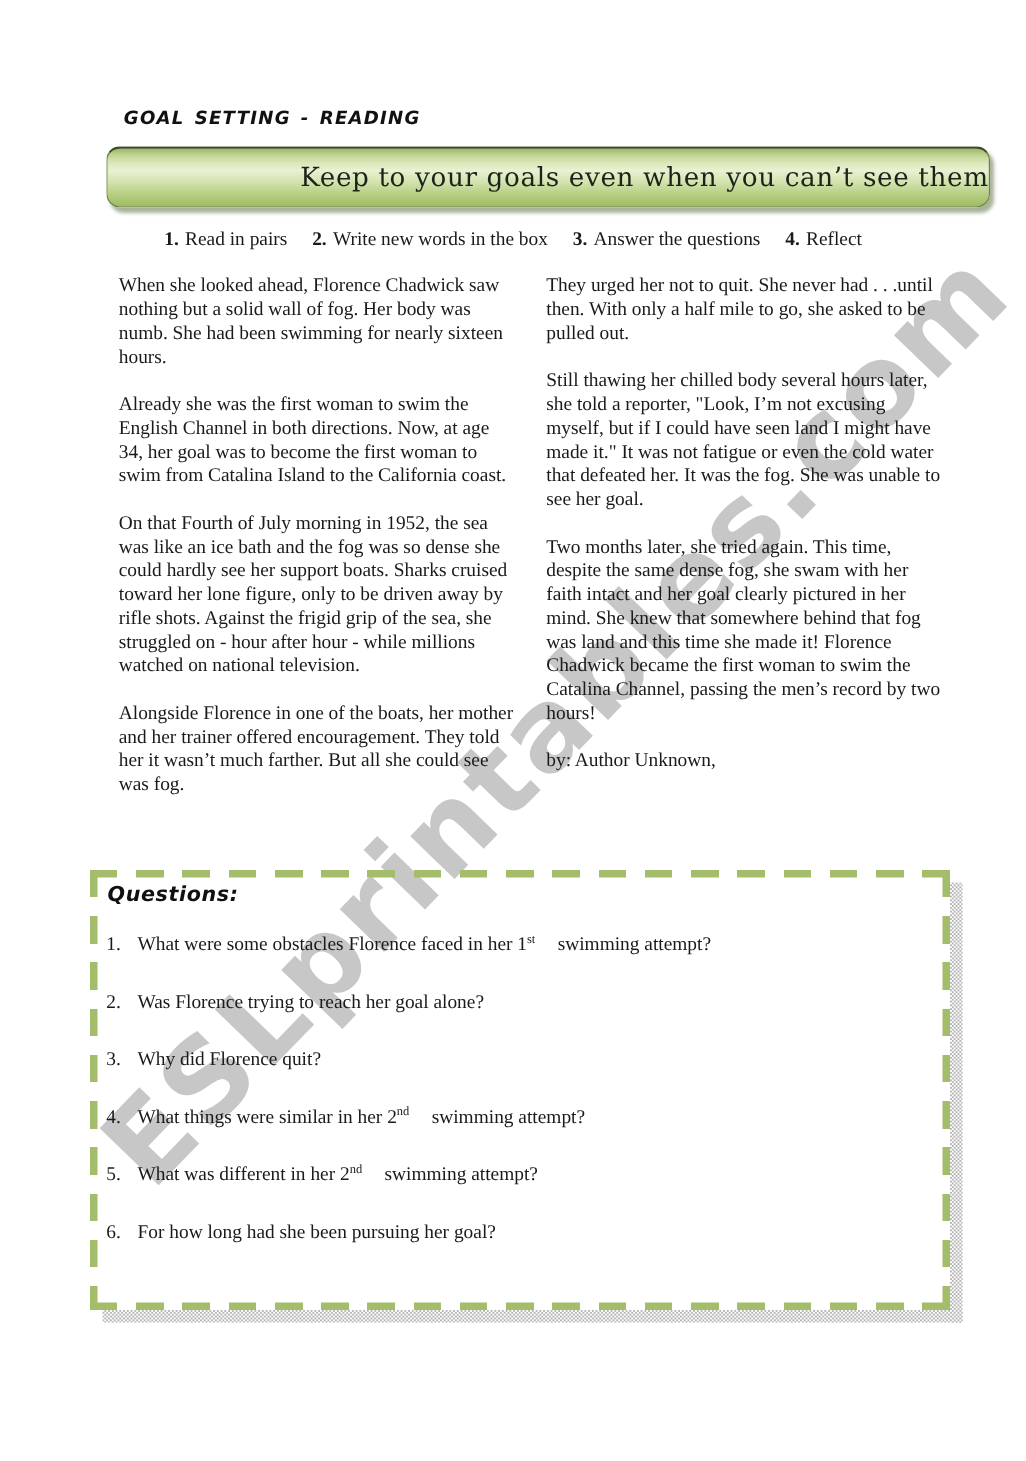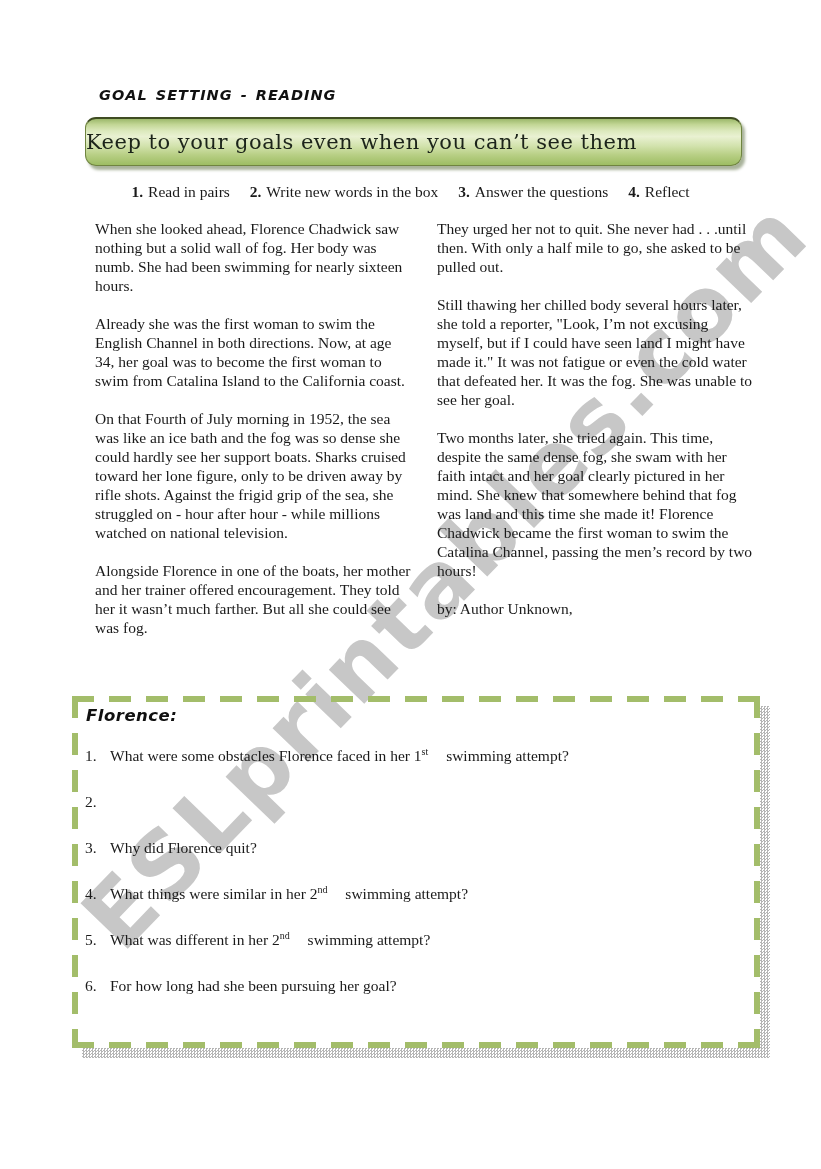--- a/index.html
+++ b/index.html
@@ -43,37 +43,37 @@
     letter-spacing: 1px;
     word-spacing: 2px;
     color: #111111;
     text-align: center;
   }
 
   .banner {
     position: absolute;
     left: 85px;
     top: 117px;
-    width: 657px;
+    width: 707px;
     height: 49px;
     border-radius: 11px;
     border: 1px solid #6f8440;
     border-top: 2px solid #3f4c22;
     background: linear-gradient(180deg,
       #9cb86b 0%,
       #c2d695 12%,
       #dce9bd 26%,
       #e9f1d2 38%,
       #d3e3ae 58%,
       #b8cf85 78%,
       #9dbd63 100%);
     box-shadow: 3px 4px 3px #a9b39b;
     display: flex;
     align-items: center;
-    justify-content: flex-start;
+    justify-content: flex-end;
   }
   .banner-title {
     font-family: "DejaVu Serif", serif;
     font-size: 21px;
     letter-spacing: 0.5px;
     color: #1c241a;
   }
 
   .instructions {
     position: absolute;
@@ -180,30 +180,31 @@
       <p class="para">They urged her not to quit. She never had . . .until then. With only a half mile to go, she asked to be pulled out.</p>
       <p class="para">Still thawing her chilled body several hours later, she told a reporter, "Look, I’m not excusing myself, but if I could have seen land I might have made it." It was not fatigue or even the cold water that defeated her. It was the fog. She was unable to see her goal.</p>
       <p class="para">Two months later, she tried again. This time, despite the same dense fog, she swam with her faith intact and her goal clearly pictured in her mind. She knew that somewhere behind that fog was land and this time she made it! Florence Chadwick became the first woman to swim the Catalina Channel, passing the men’s record by two hours!</p>
       <p class="para byline">by: Author Unknown,</p>
     </div>
 
     <div class="qbox-shadow-right"></div>
     <div class="qbox-shadow-bottom"></div>
 
     <div class="qbox">
-      <div class="qtitle">Florence:</div>
+      <div class="qtitle">Questions:</div>
       <div class="qlist">
 
         <div class="q-item">
           <span class="qnum">1.</span>
           <span class="qtext"><span>What were some obstacles Florence faced in her 1</span><sup>st</sup><span> swimming attempt?</span></span>
         </div>
 
         <div class="q-item">
           <span class="qnum">2.</span>
+          <span class="qtext"><span>Was Florence trying to reach her goal alone?</span><sup></sup><span></span></span>
         </div>
 
         <div class="q-item">
           <span class="qnum">3.</span>
           <span class="qtext"><span>Why did Florence quit?</span><sup></sup><span></span></span>
         </div>
 
         <div class="q-item">
           <span class="qnum">4.</span>
           <span class="qtext"><span>What things were similar in her 2</span><sup>nd</sup><span> swimming attempt?</span></span>

